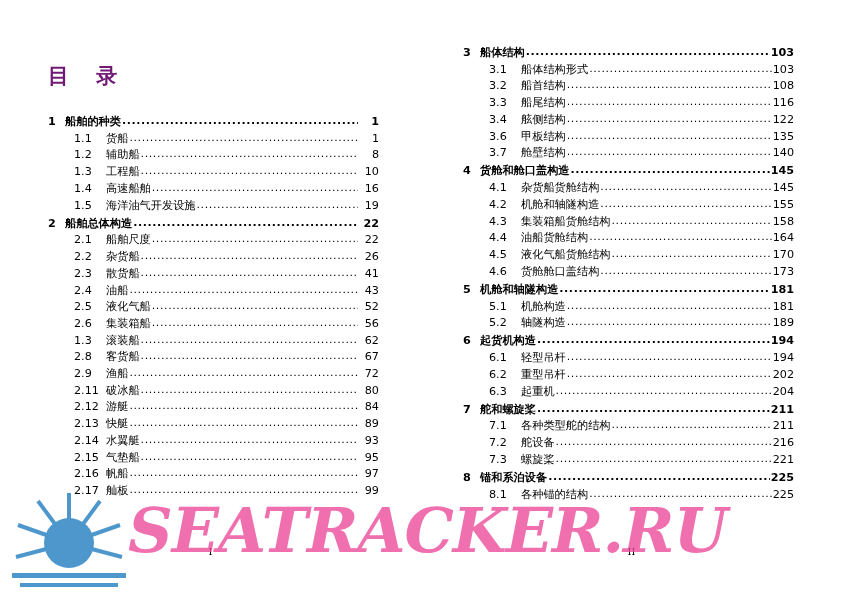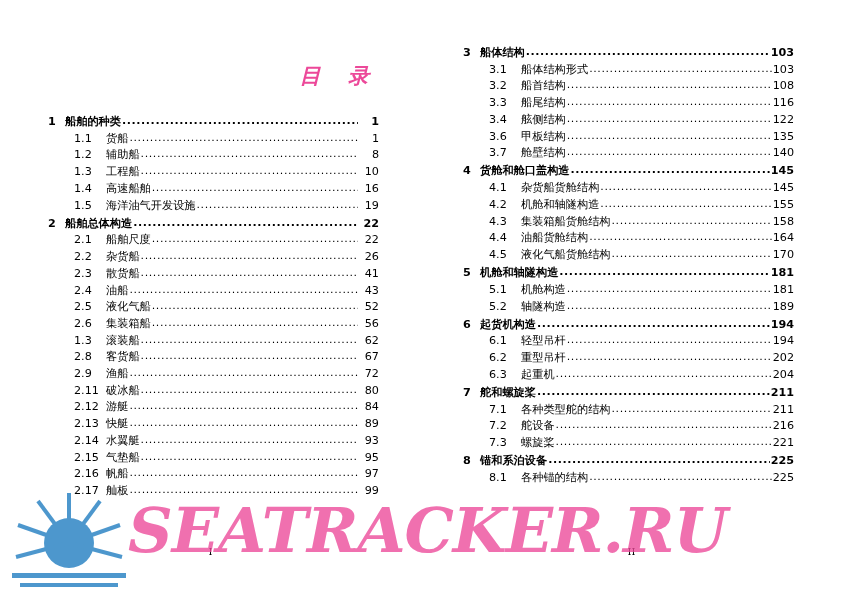--- a/index.html
+++ b/index.html
@@ -25,28 +25,27 @@
   }
   .col-left {
     width: 421px;
     padding: 40px 42px 0 48px;
   }
   .col-right {
     width: 421px;
     padding: 40px 48px 0 42px;
   }
   .toc-title {
-    text-align: right;
+    text-align: left;
     font-family: "DejaVu Serif", serif;
     font-weight: bold;
     font-size: 21px;
     letter-spacing: 10px;
     margin: 22px 0 26px 0;
-    color: #ec4899;
-    font-style: italic;
+    color: #701a75;
   }
   .entry {
     display: flex;
     align-items: baseline;
     font-size: 11.2px;
     line-height: 1.0;
     color: #000;
     white-space: nowrap;
   }
   .lvl1 {
@@ -351,20 +350,26 @@
           <span class="num">4.4</span>
           <span class="label">油船货舱结构</span>
           <span class="dots"></span>
           <span class="pg">164</span>
         </div>
         <div class="entry lvl2 indent2">
           <span class="num">4.5</span>
           <span class="label">液化气船货舱结构</span>
           <span class="dots"></span>
           <span class="pg">170</span>
+        </div>
+        <div class="entry lvl2 indent2">
+          <span class="num">4.6</span>
+          <span class="label">货舱舱口盖结构</span>
+          <span class="dots"></span>
+          <span class="pg">173</span>
         </div>
         <div class="entry lvl1 indent1">
           <span class="num">5</span>
           <span class="label">机舱和轴隧构造</span>
           <span class="dots"></span>
           <span class="pg">181</span>
         </div>
         <div class="entry lvl2 indent2">
           <span class="num">5.1</span>
           <span class="label">机舱构造</span>

